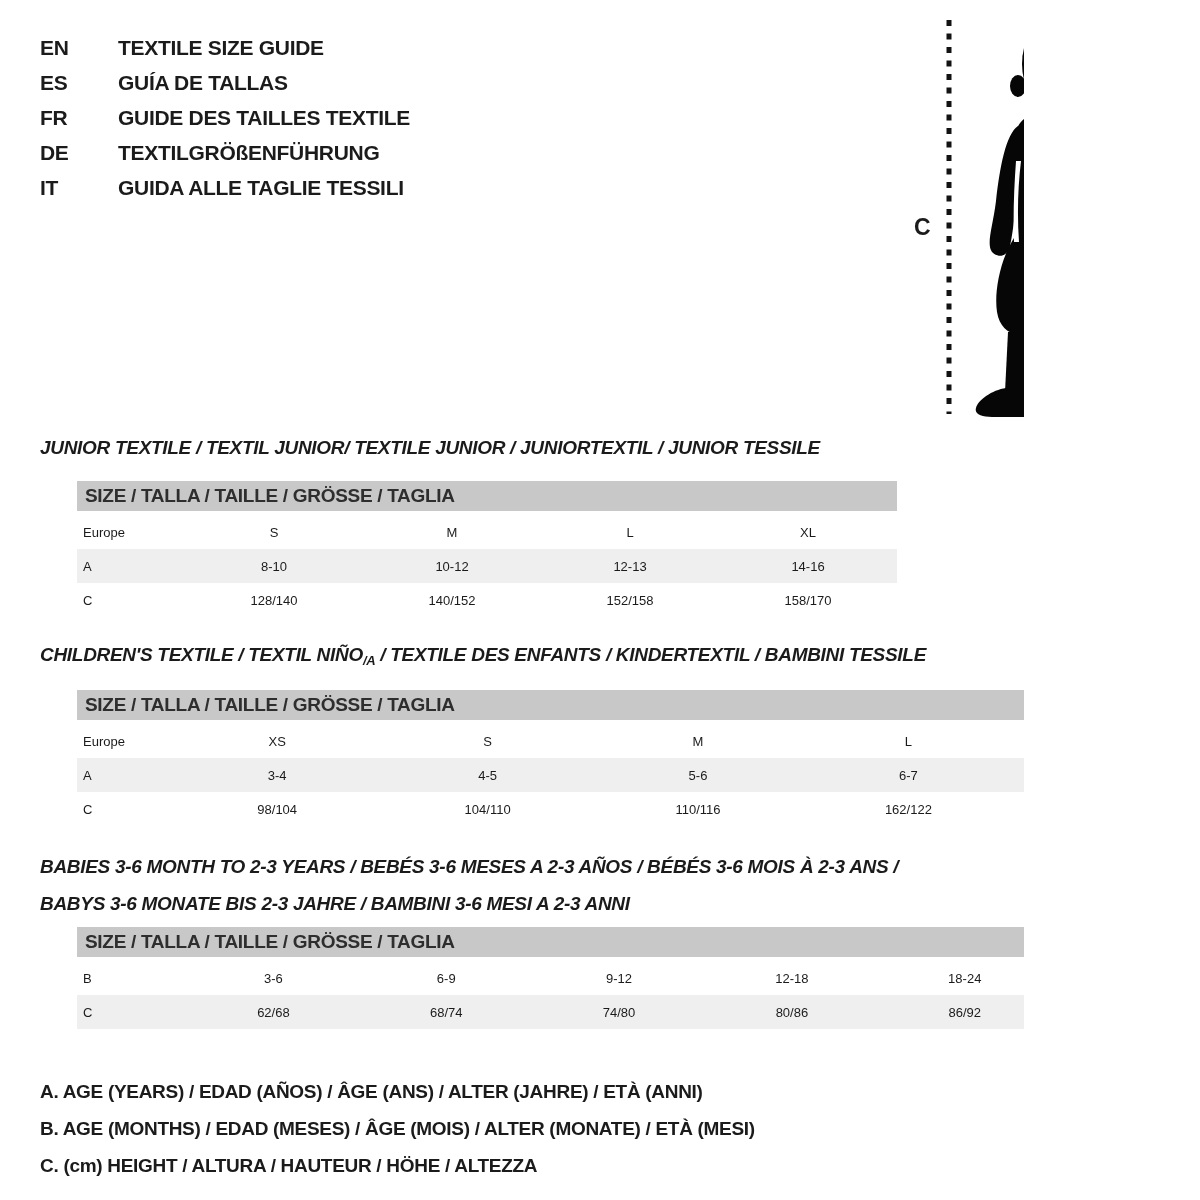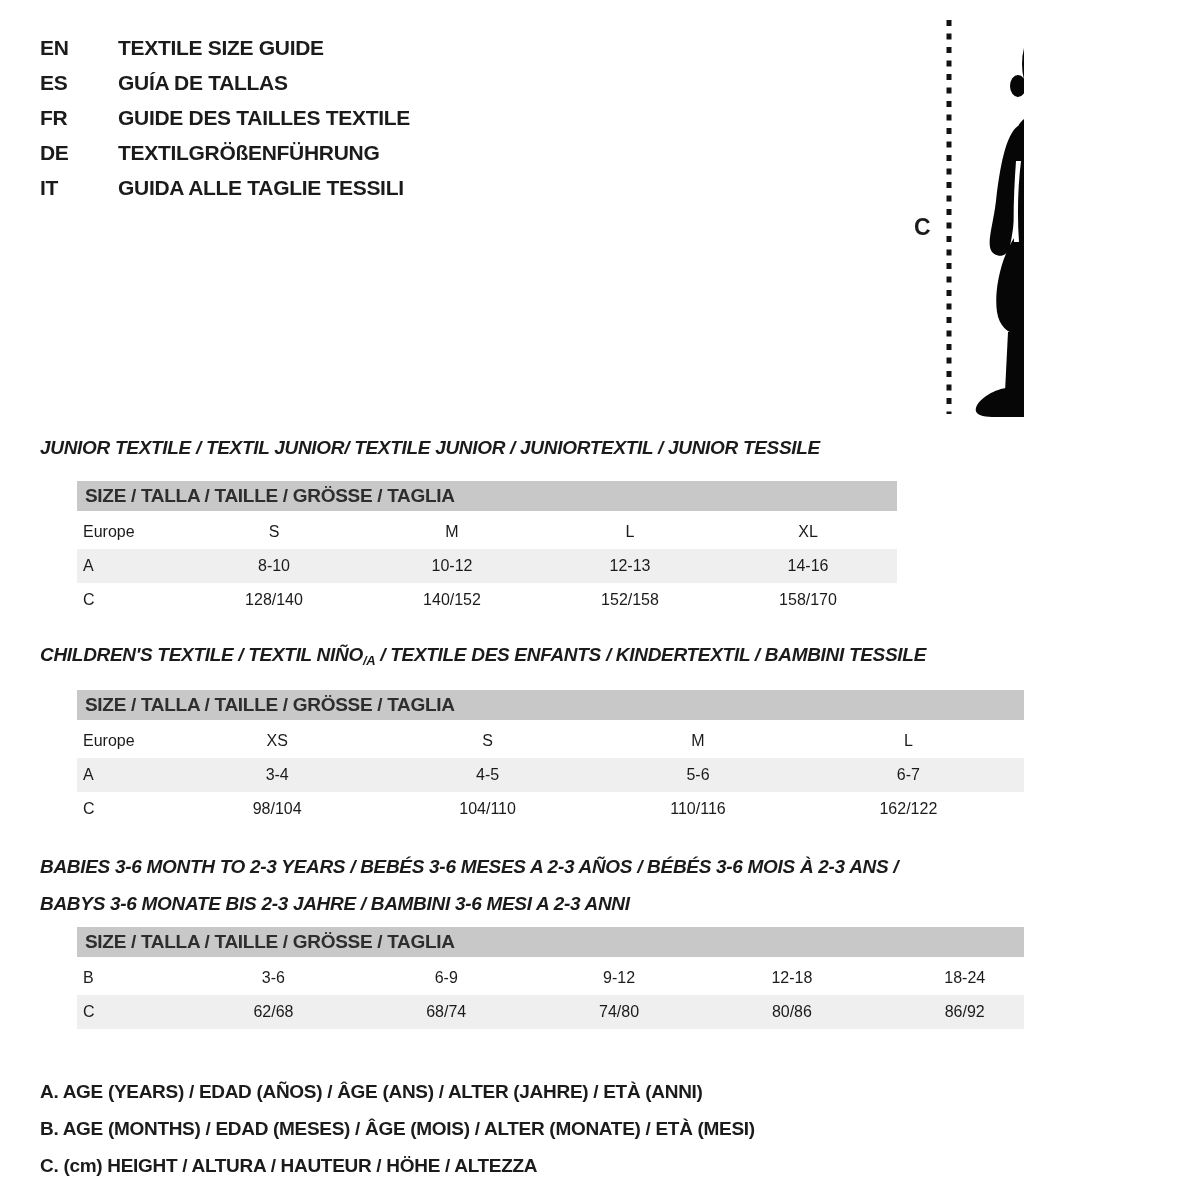--- a/index.html
+++ b/index.html
@@ -42,21 +42,21 @@
   .sec-title .subsized{font-size:13px;vertical-align:-4px;font-weight:700;}
   .sec-title.two-line{line-height:37px;white-space:normal;width:980px;}
   
   .size-table{position:absolute;left:33px;margin-left:44px;}
   .size-bar{
     height:30px;background:var(--header-bar-bg);
     display:flex;align-items:center;padding-left:8px;
     font-size:19px;font-weight:700;letter-spacing:-0.3px;color:var(--bar-text);
     margin-bottom:4px;
   }
-  .trow{display:grid;height:34px;align-items:center;font-size:16px;}
+  .trow{display:grid;height:34px;align-items:center;font-size:13px;}
   .trow.alt{background:var(--alt-row-bg);}
   .t-junior .trow{grid-template-columns:108px repeat(4,1fr);}
   .t-children .trow{grid-template-columns:95px repeat(5,1fr);}
   .t-babies .trow{grid-template-columns:110px repeat(6,1fr);}
   .row-label{padding-left:6px;text-align:left;}
   .tcell{text-align:center;}
   
   .legend{position:absolute;left:40px;top:1073px;line-height:37px;}
   .legend-line{font-size:19px;font-weight:700;letter-spacing:-0.3px;}
 </style>

